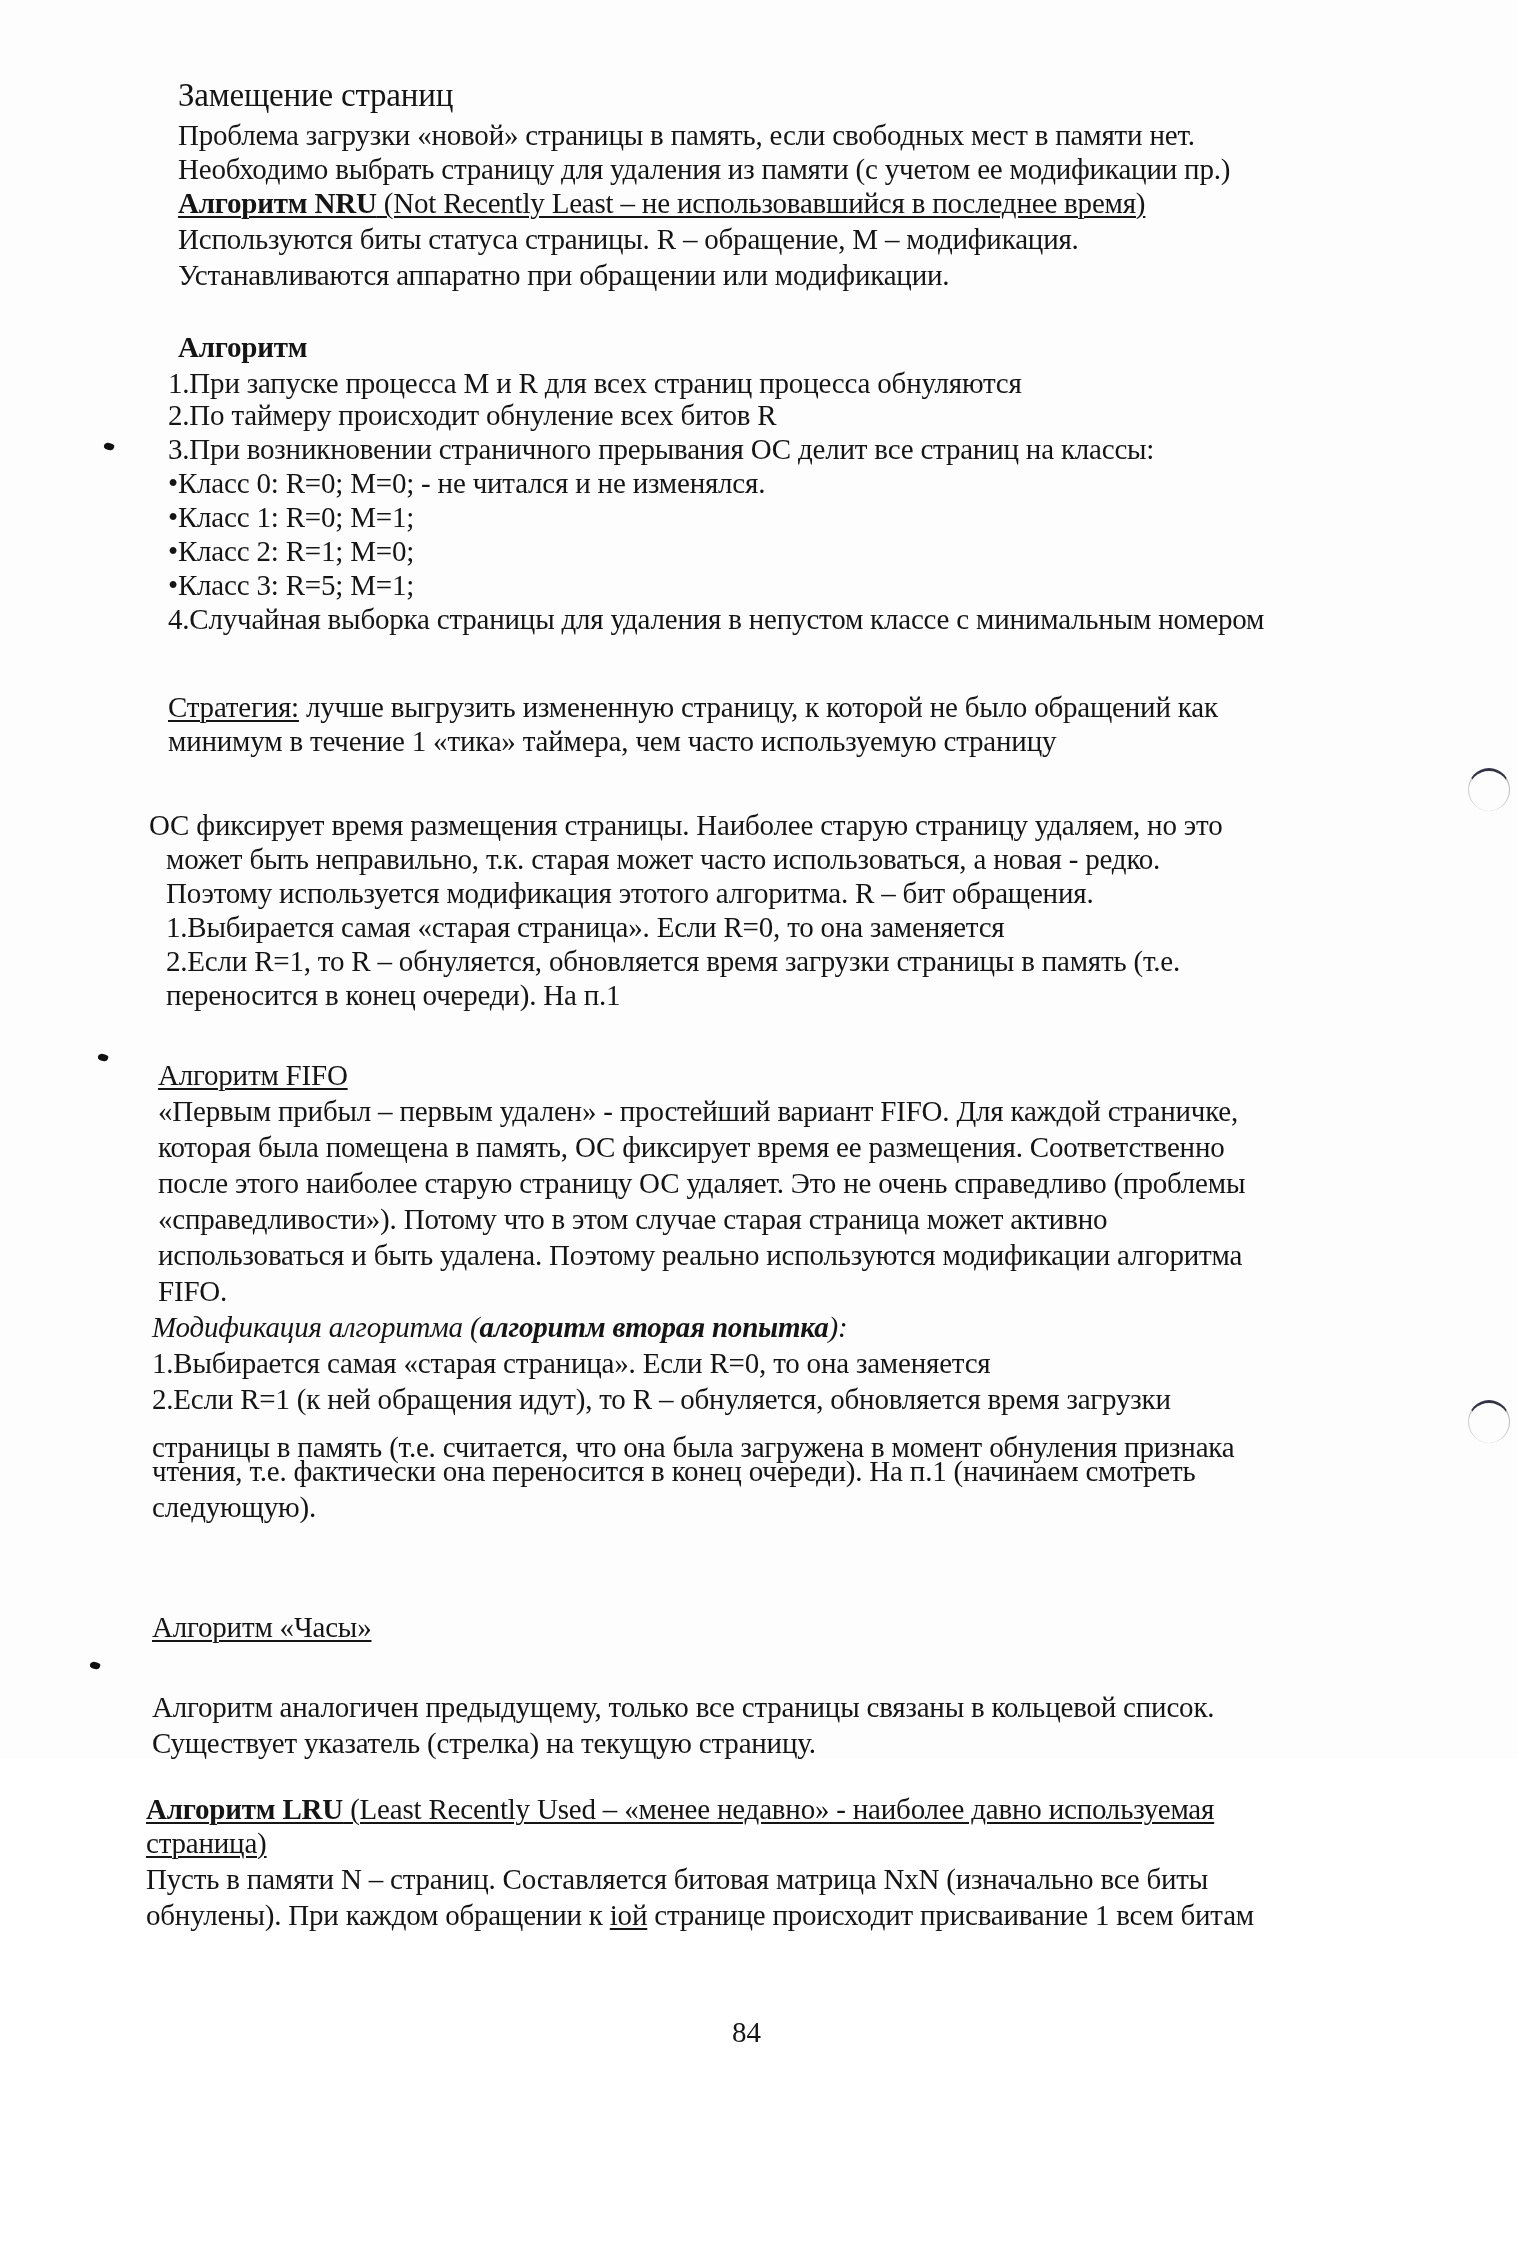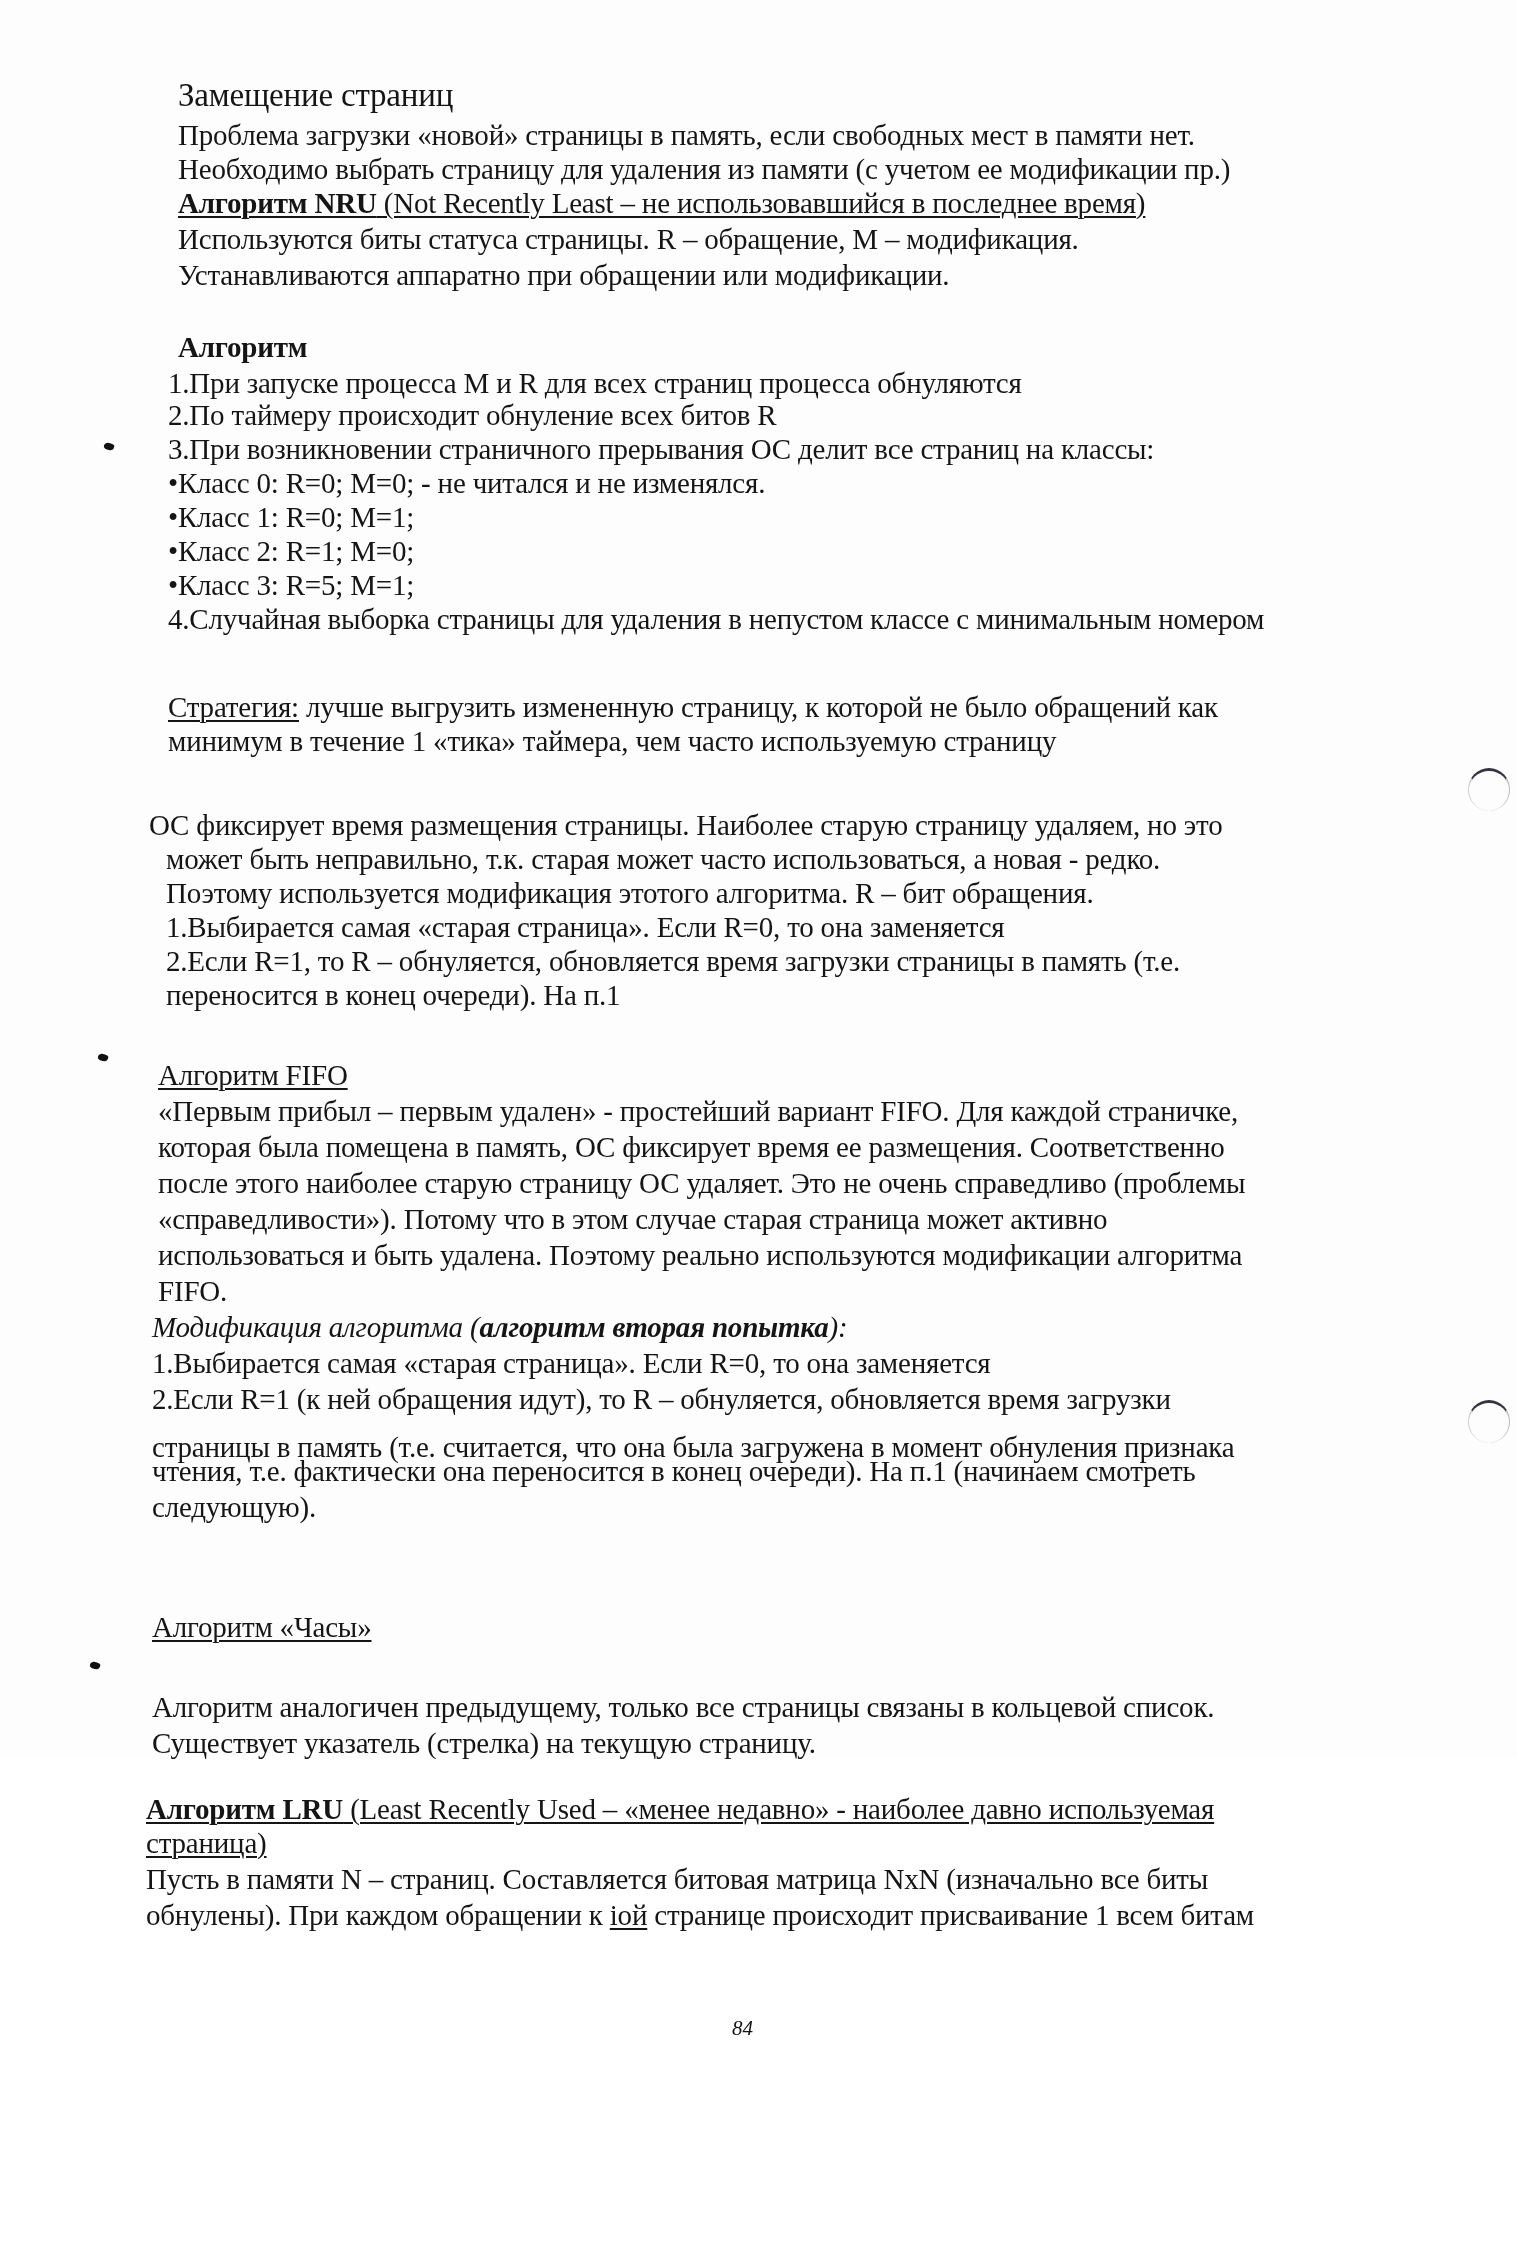--- a/index.html
+++ b/index.html
@@ -6,21 +6,21 @@
     body { width: 1517px; height: 2241px; position: relative; overflow: hidden;
       font-family: "Liberation Serif", "DejaVu Serif", serif; color: #151515; }
     .page { position: absolute; left: 0; top: 0; width: 1517px; height: 1759px; background: #fdfdfd; }
     .line { position: absolute; white-space: nowrap; font-size: 29px; line-height: 34px; letter-spacing: -0.2px; }
     .title { font-size: 33px; }
     .b { font-weight: bold; }
     .u { text-decoration: underline; text-underline-offset: 3px; text-decoration-thickness: 2px; }
     .i { font-style: italic; }
     .mark { position: absolute; width: 10px; height: 7px; background: #111; border-radius: 50% 30% 50% 40%; transform: rotate(20deg); }
     .hole { position: absolute; width: 40px; height: 40px; border-radius: 50%; border-top: 3px solid #334; border-left: 1px solid #ccc; border-right: 1px solid #bbb; border-bottom: none; }
-    .pagenum { position: absolute; font-size: 21px; font-style: italic; }
+    .pagenum { position: absolute; font-size: 29px; }
   </style>
 </head>
 <body>
 
 <div class="page">
 
   <div class="line title" style="left:178px; top:78px;">Замещение страниц</div>
   <div class="line" style="left:178px; top:118px;">Проблема загрузки «новой» страницы в память, если свободных мест в памяти нет.</div>
   <div class="line" style="left:178px; top:152px;">Необходимо выбрать страницу для удаления из памяти (с учетом ее модификации пр.)</div>
 

